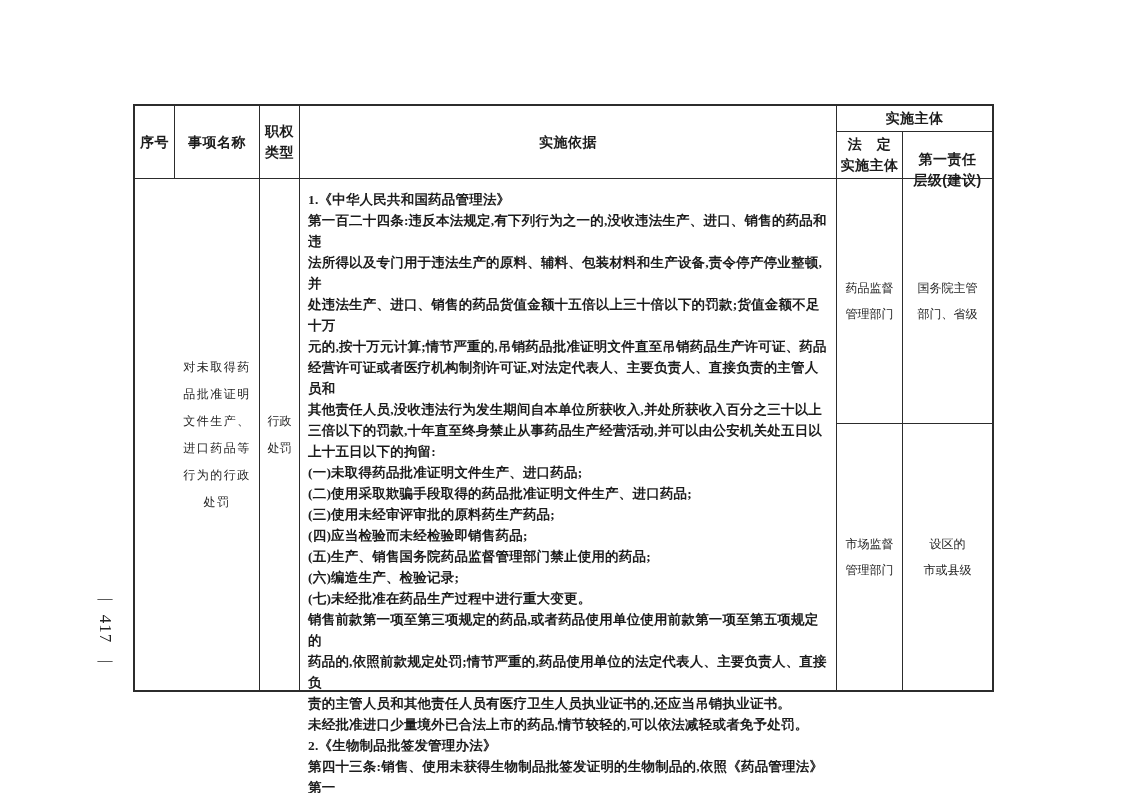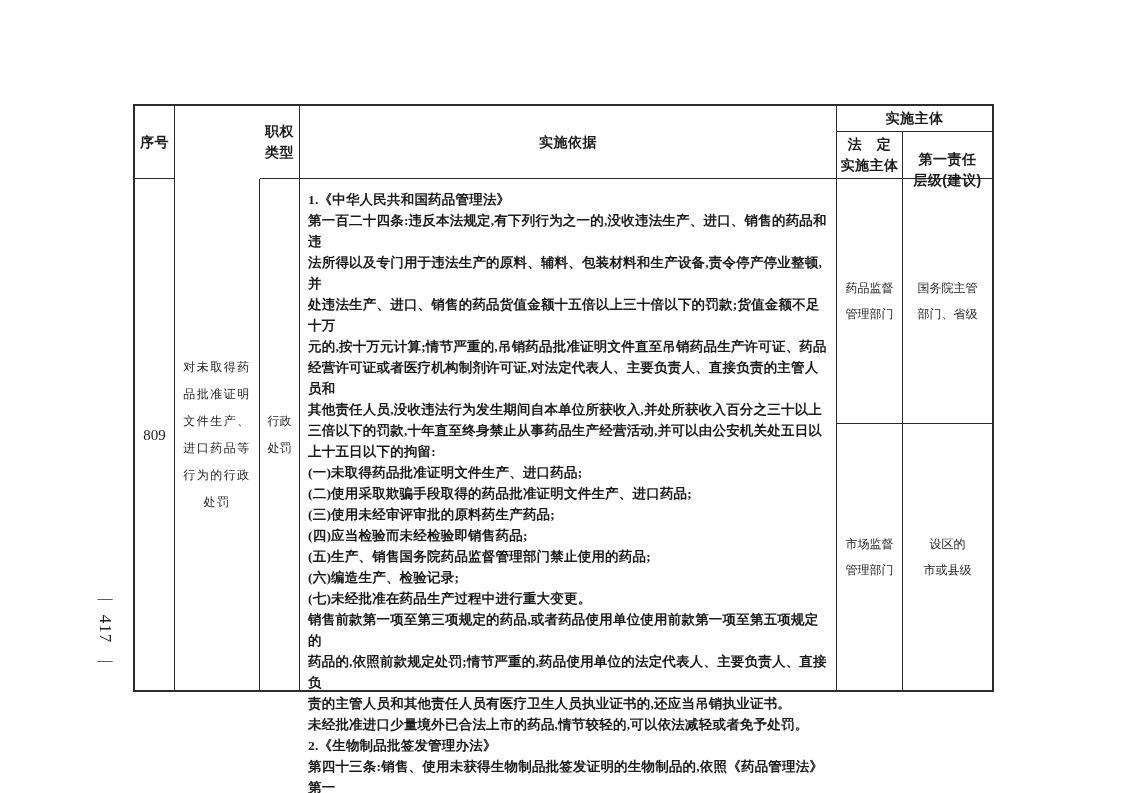--- a/index.html
+++ b/index.html
@@ -82,30 +82,30 @@
 <div class="page">
 
   <div class="page-num">
     <span class="dash">—</span>
     <span class="num">417</span>
     <span class="dash">—</span>
   </div>
 
   <div class="tbl">
     <div class="c hd h-xuhao">序号</div>
+    <div class="c hd h-name">事项名称</div>
     <div class="c hd h-type">职权
 类型</div>
     <div class="c hd h-basis">实施依据</div>
     <div class="c hd h-subject no-r">实施主体</div>
     <div class="c hd h-legal">法　定
 实施主体</div>
     <div class="c hd h-level no-r">第一责任
 层级(建议)</div>
 
-    <div class="c b-id no-b">809</div>
     <div class="c b-name no-b">对未取得药
 品批准证明
 文件生产、
 进口药品等
 行为的行政
 处罚</div>
     <div class="c b-type no-b">行政
 处罚</div>
     <div class="c b-basis no-b">1.《中华人民共和国药品管理法》
 第一百二十四条:违反本法规定,有下列行为之一的,没收违法生产、进口、销售的药品和违

